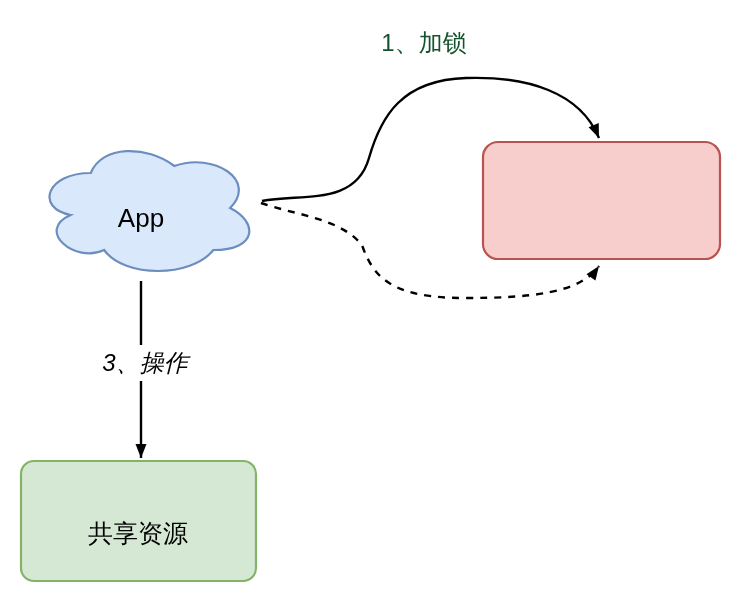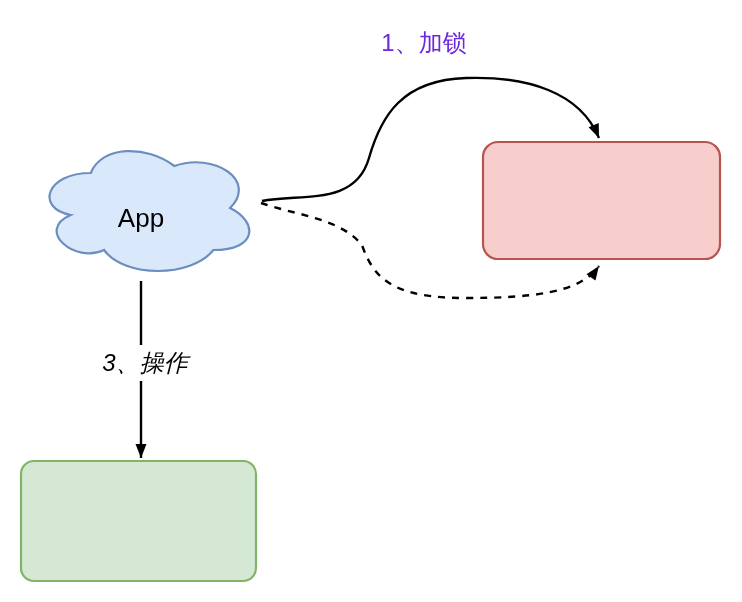--- a/index.html
+++ b/index.html
@@ -33,21 +33,21 @@
     margin-top: 12px;
   }
   .node-label--cjk {
     font-size: 25px;
   }
   .edge-label {
     font-size: 24px;
     font-weight: 500;
   }
   .edge-label--red {
-    color: #6d28d9;
+    color: #14532d;
   }
   .edge-label--onWhite {
     background: #ffffff;
     padding: 2px 4px;
   }
 </style>
 </head>
 <body>
 
 <div class="canvas">
@@ -80,19 +80,20 @@
              C 295 215 340 218 362 245
              C 374 280 395 298 465 298
              C 532 298 580 293 599 266" stroke="#000000"></path>
 
     <path fill="none" stroke-width="2.4" marker-end="url(#arrowHead)" d="M 141 281 L 141 458" stroke="#000000"></path>
   </svg>
 
   <div class="abs-label node-label" style="left:141px; top:206px;">App</div>
 
 
+  <div class="abs-label node-label node-label--cjk" style="left:138px; top:521px;">共享资源</div>
 
   <div class="abs-label edge-label edge-label--red" style="left:424px; top:43px;">1、加锁</div>
 
 
   <div class="abs-label edge-label edge-label--onWhite" style="left:145px; top:363px;font-style:italic;">3、操作</div>
 
 </div>
 
 </body></html>

